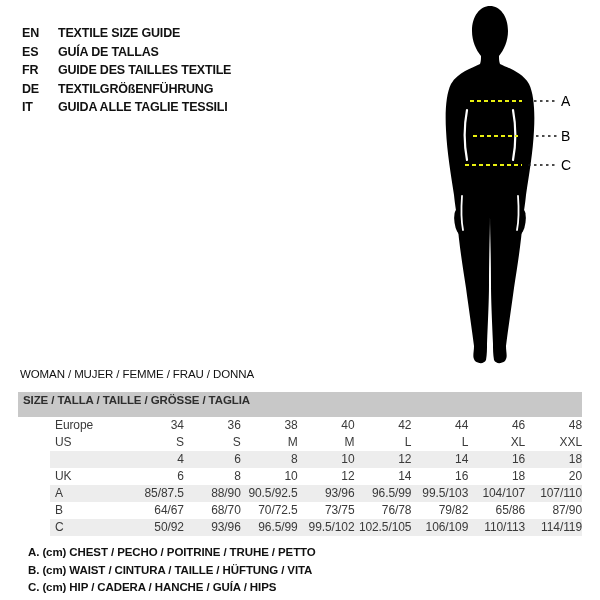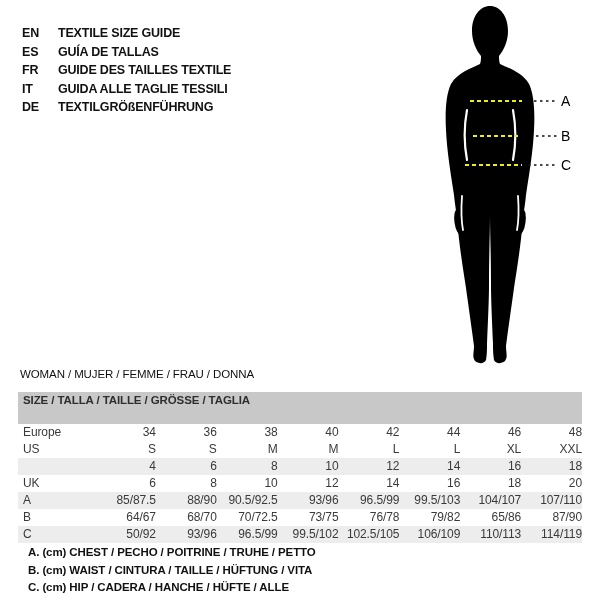--- a/index.html
+++ b/index.html
@@ -32,24 +32,24 @@
     font-weight:400;font-size:11.5px;color:#111;letter-spacing:-0.1px;
     white-space:nowrap;
   }
 
   
   .size-table{
     position:absolute;left:18px;top:392px;width:564px;
     font-size:12px;color:#3a3a3a;letter-spacing:-0.1px;
   }
   .st-header{
-    height:32px;line-height:17px;padding-left:5px;
+    height:25px;line-height:17px;padding-left:5px;
     font-weight:700;font-size:11.5px;color:#2e2e2e;
   }
-  .st-row{display:flex;height:17px;line-height:17px;}
+  .st-row{display:flex;height:17px;line-height:17px;margin-left:32px;}
   .st-label{width:77px;flex:0 0 77px;padding-left:5px;box-sizing:border-box;text-align:left;}
   .st-cell{flex:1 1 0;text-align:right;}
 
   
   .measure-legend{
     position:absolute;top:544px;left:28px;
     font-weight:700;font-size:11.5px;line-height:17.5px;color:#111;
     letter-spacing:-0.1px;white-space:nowrap;
   }
 </style>
@@ -65,26 +65,26 @@
     </div>
     <div class="lang-row">
       <span class="lang-code">ES</span>
       <span class="lang-label">GUÍA DE TALLAS</span>
     </div>
     <div class="lang-row">
       <span class="lang-code">FR</span>
       <span class="lang-label">GUIDE DES TAILLES TEXTILE</span>
     </div>
     <div class="lang-row">
+      <span class="lang-code">DE</span>
+      <span class="lang-label">TEXTILGRÖßENFÜHRUNG</span>
+    </div>
+    <div class="lang-row">
       <span class="lang-code">IT</span>
       <span class="lang-label">GUIDA ALLE TAGLIE TESSILI</span>
-    </div>
-    <div class="lang-row">
-      <span class="lang-code">DE</span>
-      <span class="lang-label">TEXTILGRÖßENFÜHRUNG</span>
     </div>
   </div>
 
   <svg class="figure-svg" viewBox="0 0 140 375" xmlns="http://www.w3.org/2000/svg">
 
     <path fill="#000000" d="
       M60,6
       C70,6 78,16 78,31
       C78,41 74,50 69,56
       C69,59 69,61 70,64
@@ -216,16 +216,16 @@
           <div class="st-cell">106/109</div>
           <div class="st-cell">110/113</div>
           <div class="st-cell">114/119</div>
         </div>
       </div>
   </div>
 
   <div class="measure-legend">
     <div>A. (cm) CHEST / PECHO / POITRINE / TRUHE / PETTO</div>
     <div>B. (cm) WAIST / CINTURA / TAILLE / HÜFTUNG / VITA</div>
-    <div>C. (cm) HIP / CADERA / HANCHE / HÜFTE / ALLE</div>
+    <div>C. (cm) HIP / CADERA / HANCHE / GUÍA / HIPS</div>
   </div>
 
 </div>
 
 </body></html>

